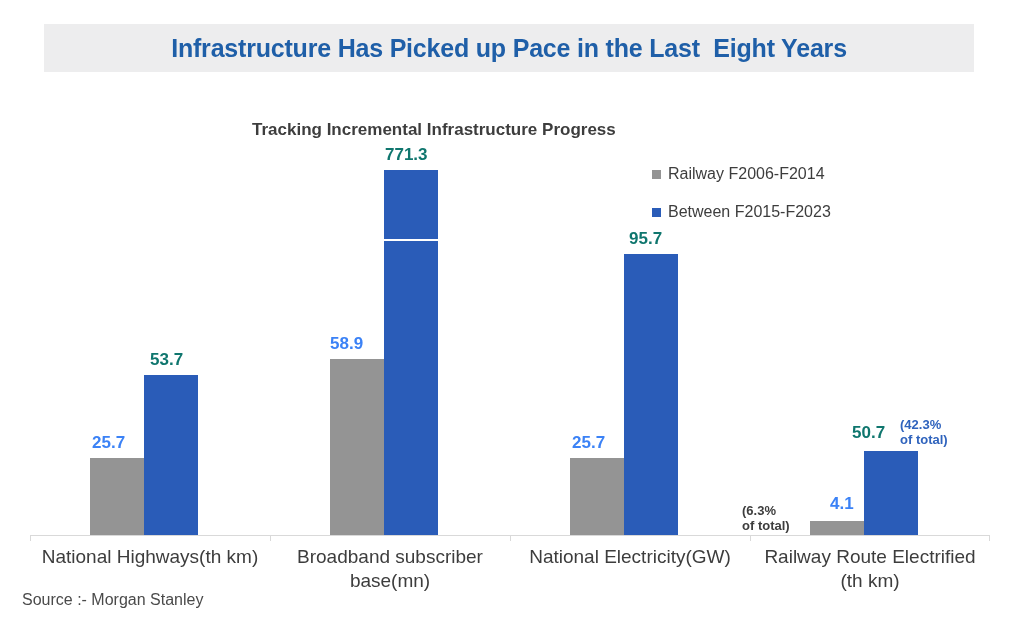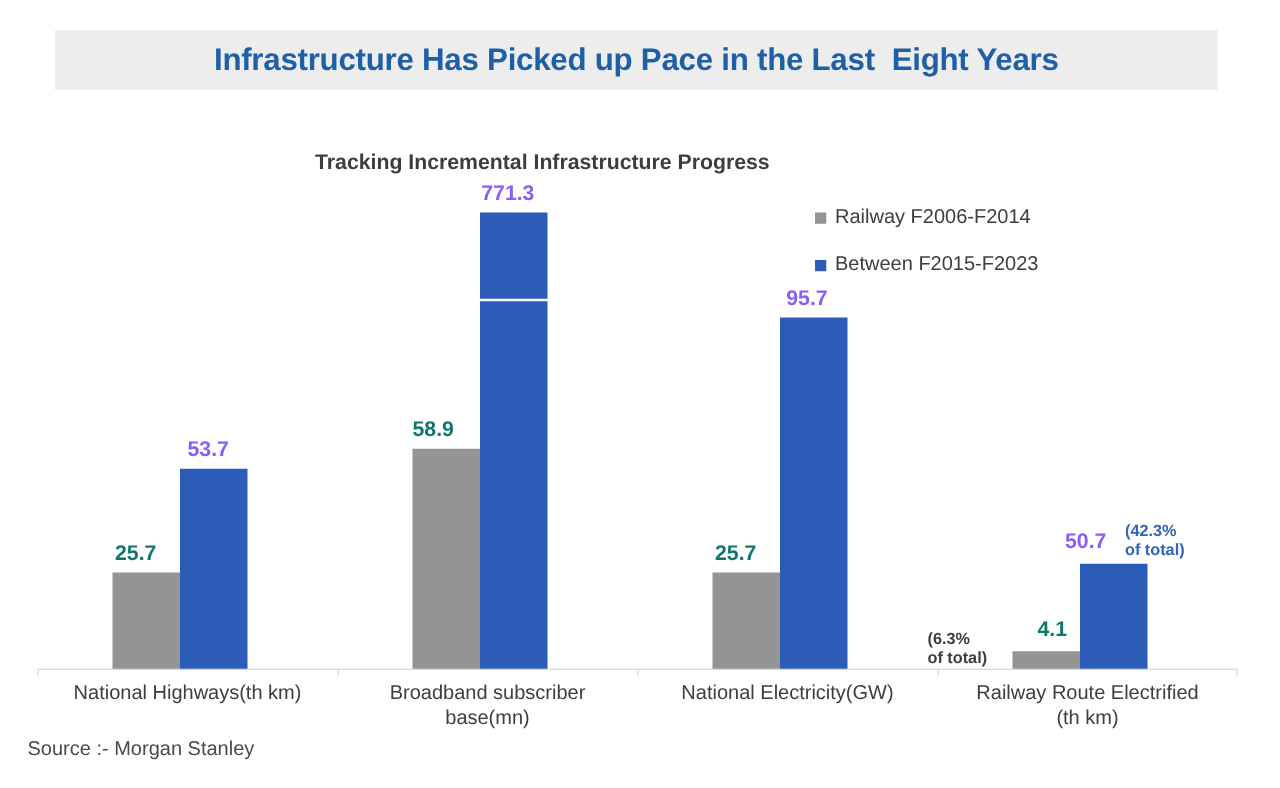--- a/index.html
+++ b/index.html
@@ -107,38 +107,38 @@
     position: absolute;
     background: #2a5cb8;
   }
 
   .value-label {
     position: absolute;
     font-size: 17px;
     font-weight: bold;
     white-space: nowrap;
   }
-  .value-gray { color: #0f766e; }
-  .value-blue { color: #8b5cf6; }
+  .value-gray { color: #3b82f6; }
+  .value-blue { color: #0f766e; }
 
   .note-label {
     position: absolute;
     font-size: 13px;
     font-weight: bold;
     line-height: 1.12;
     white-space: pre-line;
   }
   .note-gray { color: #3d3d3d; margin-top: 16px; }
   .note-blue { color: #2f63bd; }
 
   
   .cat-label {
     position: absolute;
     top: 545px;
-    font-size: 16px;
+    font-size: 19px;
     color: #3d3d3d;
     text-align: center;
     line-height: 1.25;
     white-space: pre-line;
   }
 
   
   #source-note {
     position: absolute;
     left: 22px;

